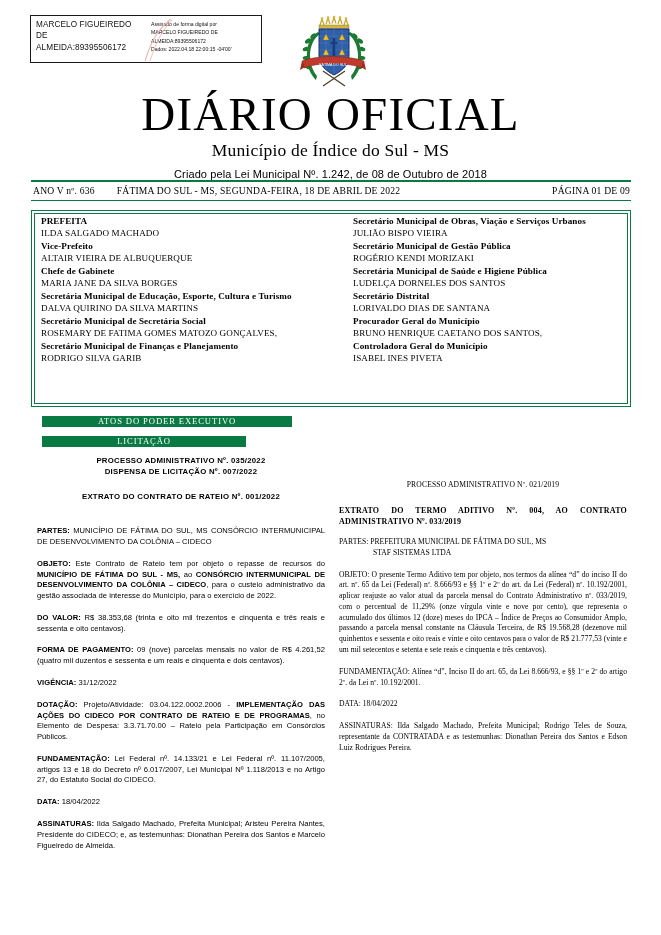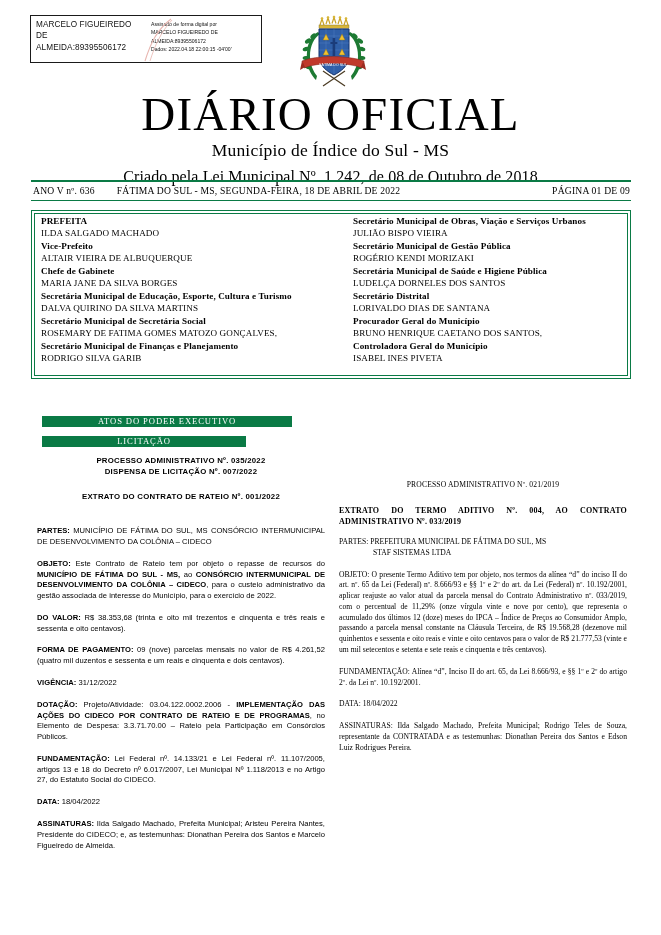--- a/index.html
+++ b/index.html
@@ -89,22 +89,22 @@
     font-weight: normal;
     margin: 0;
   }
   .doSub {
     font-family: "Liberation Serif", serif;
     font-size: 17.5px;
     margin-top: 1px;
     letter-spacing: 0.2px;
   }
   .doLaw {
-    font-family: Liberation Serif, serif;
-    font-size: 16px;
+    font-family: Liberation Sans, sans-serif;
+    font-size: 11px;
     margin-top: 7px;
     letter-spacing: 0.1px;
   }
 
   
   .edition-wrap {
     position: absolute;
     left: 31px;
     top: 180px;
     width: 600px;
@@ -126,21 +126,21 @@
   .ed-ano { white-space: nowrap; }
   .ed-mid { margin-left: 22px; white-space: nowrap; }
   .ed-page { margin-left: auto; white-space: nowrap; }
 
   
   .officials {
     position: absolute;
     left: 31px;
     top: 210px;
     width: 600px;
-    height: 169px;
+    height: 197px;
     border: 1.2px solid #0a7a45;
     box-sizing: border-box;
     display: flex;
     background: #fff;
     gap: 28px;
   }
   .officials::before{
     content:"";
     position:absolute;
     left:1.6px; top:1.6px; right:1.6px; bottom:1.6px;

